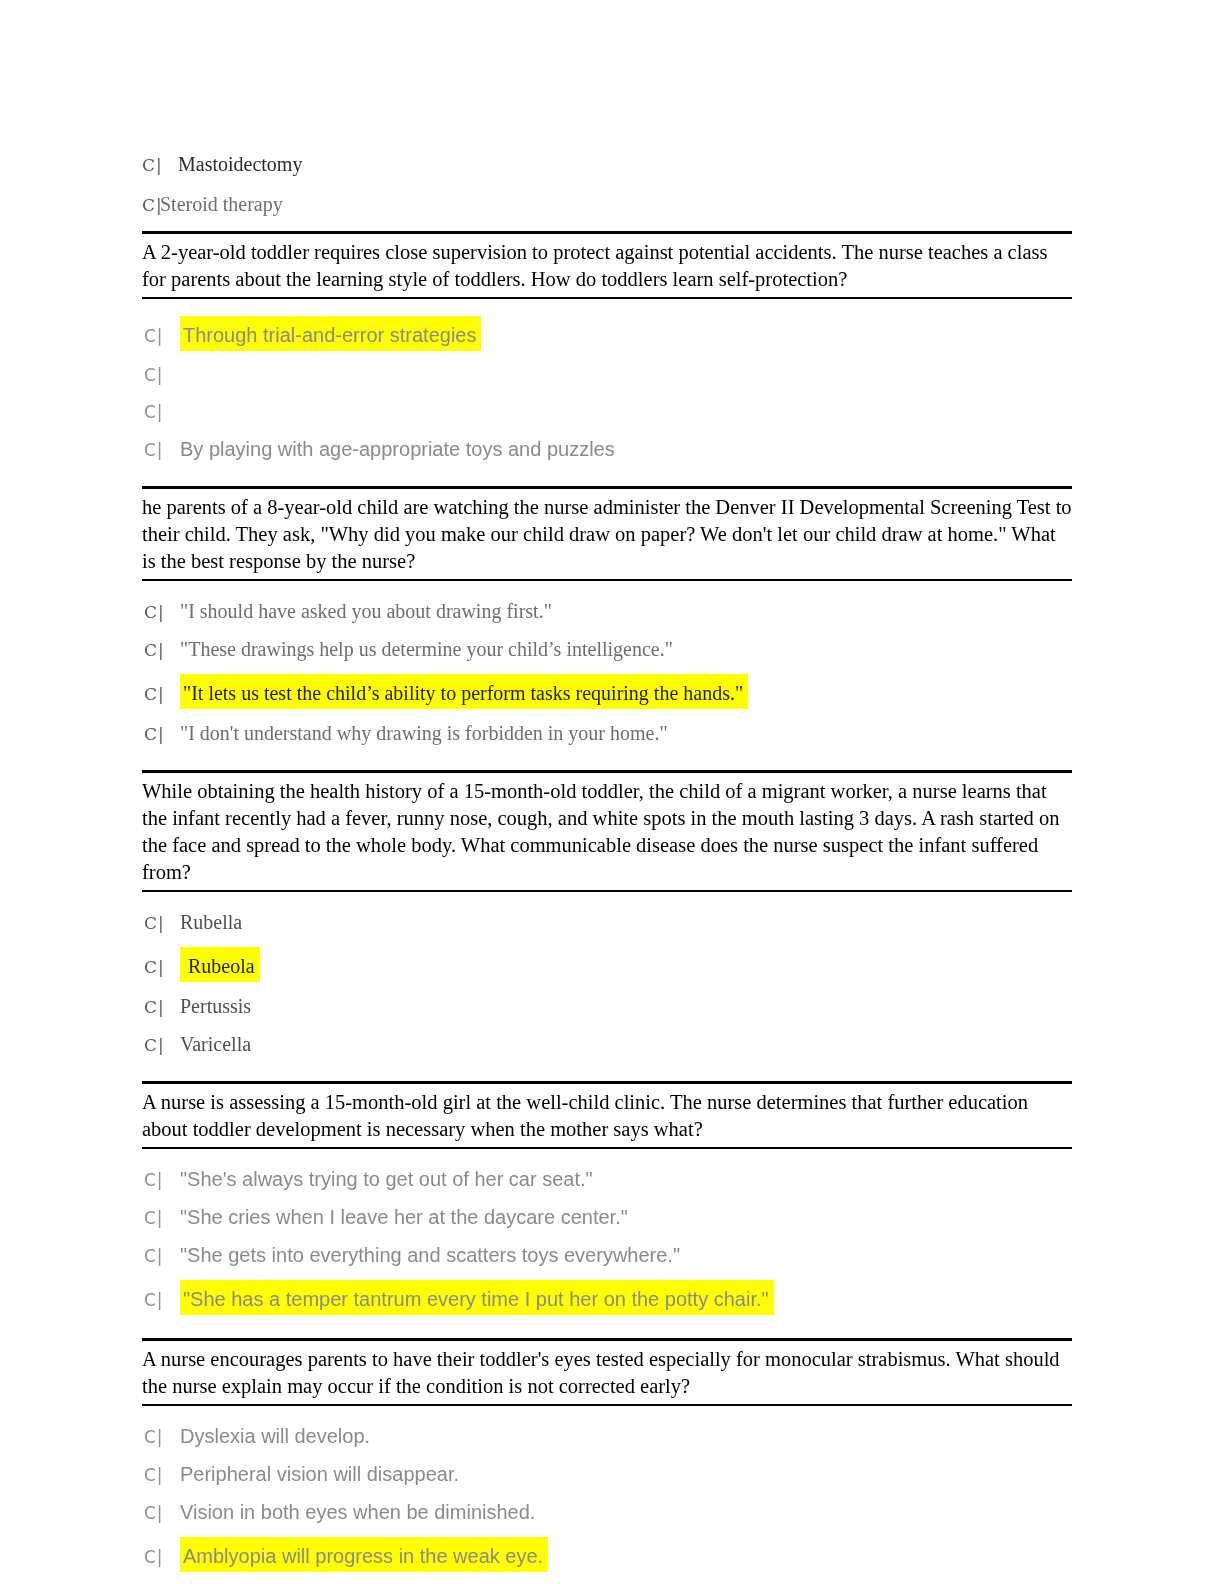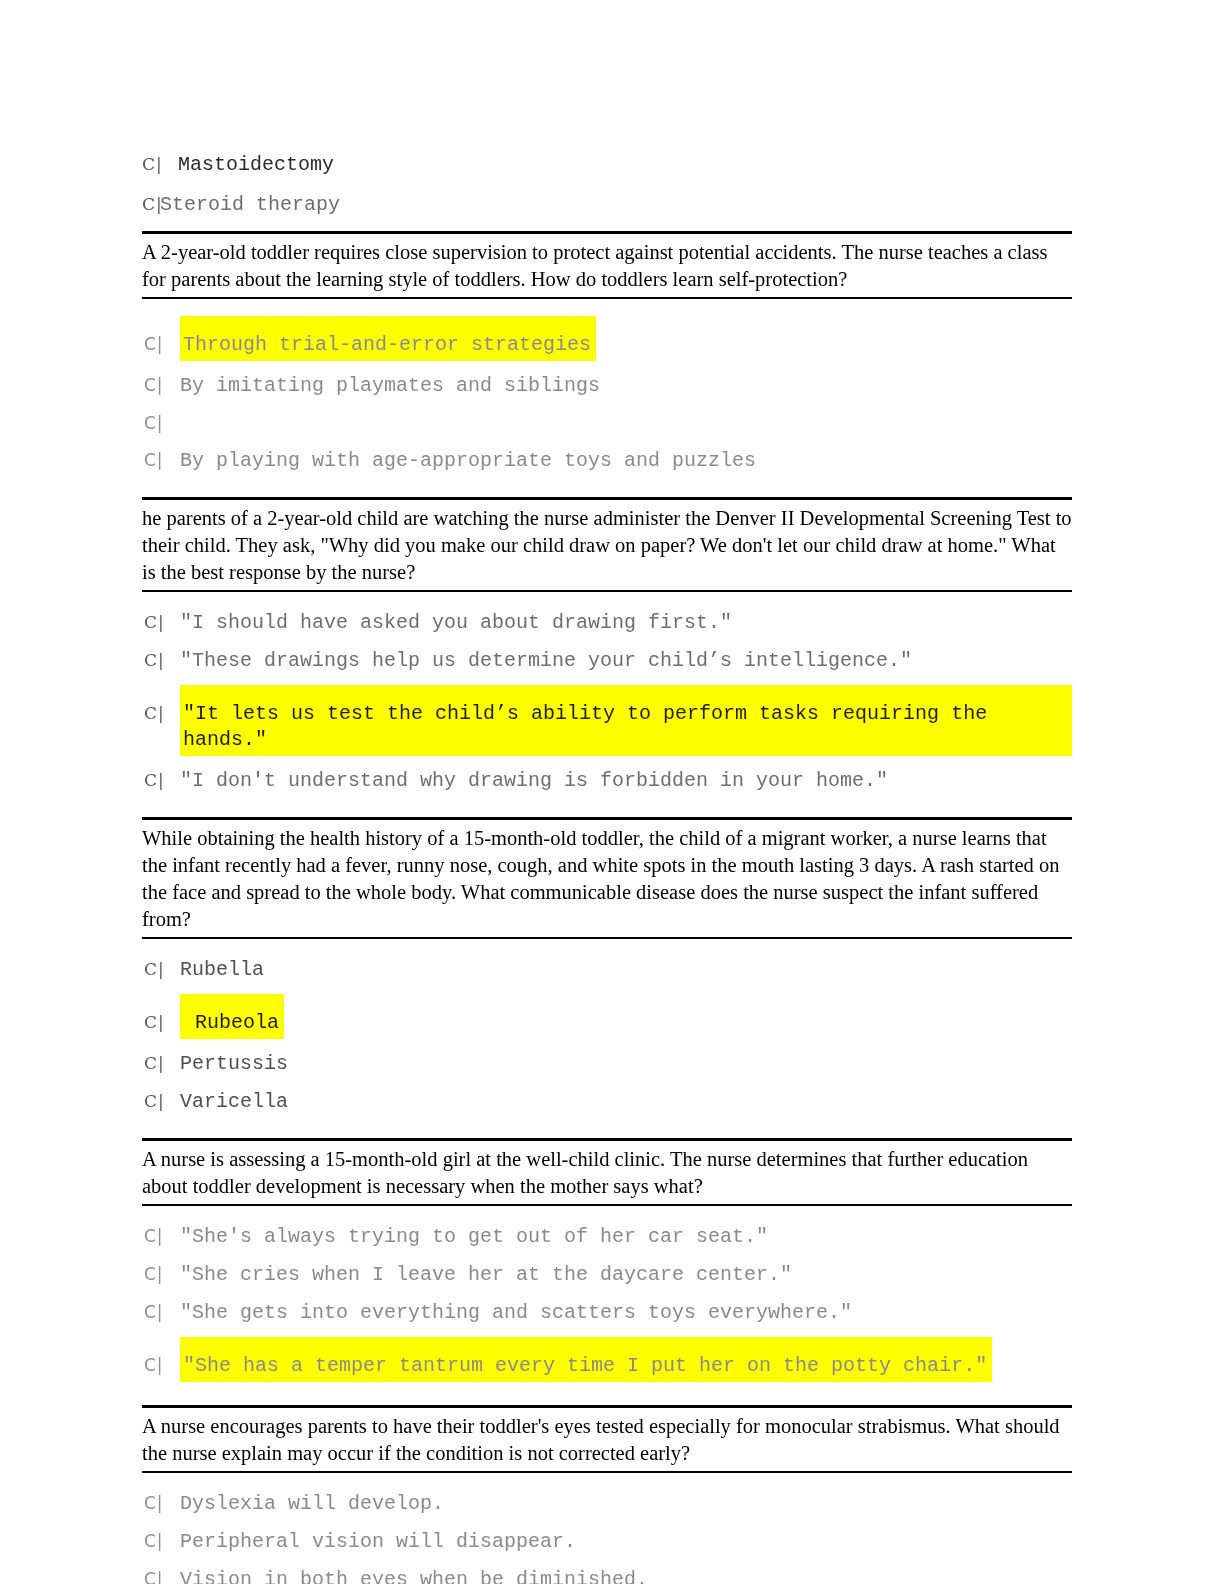--- a/index.html
+++ b/index.html
@@ -38,35 +38,35 @@
     font-family: "DejaVu Serif", serif;
     font-size: 17px;
     color: #595959;
     width: 24px;
     flex: 0 0 24px;
     margin-right: 12px;
     letter-spacing: 1px;
     user-select: none;
   }
   .radio.tight { width: 18px; flex-basis: 18px; margin-right: 0; }
-  .opt-label { white-space: pre-wrap; font-family: Liberation Mono, monospace; }
+  .opt-label { white-space: pre-wrap; }
   .opt-sans {
     font-family: "Liberation Sans", sans-serif;
     font-size: 20px;
     color: #8a8a8a;
   }
   .opt-sans .radio { font-family: "DejaVu Sans", sans-serif; color: #8f8f8f; }
   .opt-serif {
     font-family: "Liberation Serif", serif;
     font-size: 20px;
     color: #6e6e6e;
   }
   .opt-serif-dark { font-family: "Liberation Serif", serif; font-size: 20px; color: #4f4f4f; }
   .opt-black { font-family: "Liberation Serif", serif; font-size: 20px; color: #2b2b2b; }
-  .hl { background: #ffff00; padding: 16px 5px 3px 3px; }
+  .hl { background: #ffff00; padding: 6px 5px 3px 3px; }
   .hl-black { color: #1f1f00; }
   .top-options { margin-bottom: 4px; }
   .top-options .option-row { margin: 13px 0; }
 </style>
 </head>
 <body>
 
 <div class="page">
 
   <div class="top-options">
@@ -82,34 +82,33 @@
 
   <div class="question">
     <div class="question-text">A 2-year-old toddler requires close supervision to protect against potential accidents. The nurse teaches a class for parents about the learning style of toddlers. How do toddlers learn self-protection?</div>
     <div class="options">
       <div class="option-row opt-sans">
         <span class="radio">C|</span>
         <span class="opt-label hl">Through trial-and-error strategies</span>
       </div>
       <div class="option-row opt-sans">
         <span class="radio">C|</span>
-        <span class="opt-label">By imitating playmates and siblings</span>
       </div>
       <div class="option-row opt-sans">
         <span class="radio">C|</span>
       </div>
       <div class="option-row opt-sans">
         <span class="radio">C|</span>
         <span class="opt-label">By playing with age-appropriate toys and puzzles</span>
       </div>
     </div>
   </div>
 
   <div class="question">
-    <div class="question-text">he parents of a 2-year-old child are watching the nurse administer the Denver II Developmental Screening Test to their child. They ask, "Why did you make our child draw on paper? We don't let our child draw at home." What is the best response by the nurse?</div>
+    <div class="question-text">he parents of a 8-year-old child are watching the nurse administer the Denver II Developmental Screening Test to their child. They ask, "Why did you make our child draw on paper? We don't let our child draw at home." What is the best response by the nurse?</div>
     <div class="options">
       <div class="option-row opt-serif">
         <span class="radio">C|</span>
         <span class="opt-label">"I should have asked you about drawing first."</span>
       </div>
       <div class="option-row opt-serif">
         <span class="radio">C|</span>
         <span class="opt-label">"These drawings help us determine your child’s intelligence."</span>
       </div>
       <div class="option-row opt-serif">

